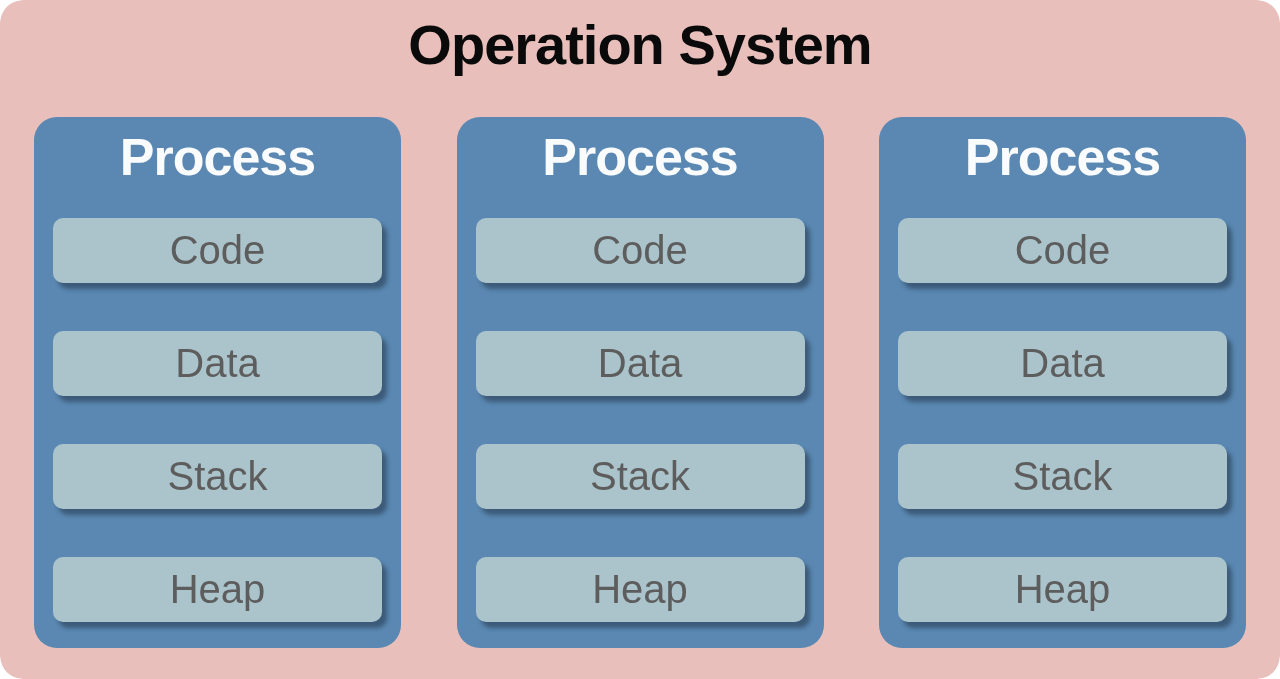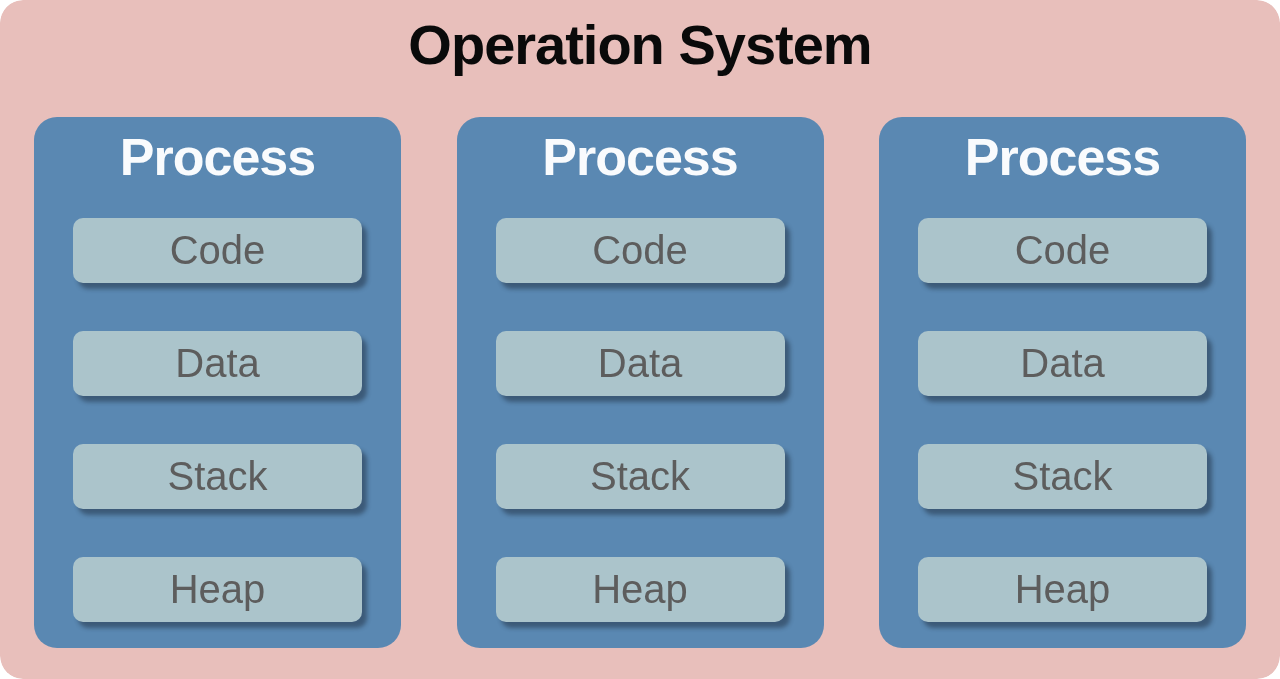--- a/index.html
+++ b/index.html
@@ -55,21 +55,21 @@
     letter-spacing: -1px;
     color: var(--process-title-text);
   }
   .segments {
     display: flex;
     flex-direction: column;
     gap: 48px;
     margin-top: 32px;
   }
   .segment {
-    width: 289px;
+    width: 329px;
     height: 65px;
     background: var(--segment-box);
     border-radius: 10px;
     box-shadow: 5px 6px 4px var(--segment-shadow);
     display: flex;
     align-items: center;
     justify-content: center;
     font-size: 40px;
     color: var(--segment-text);
   }

